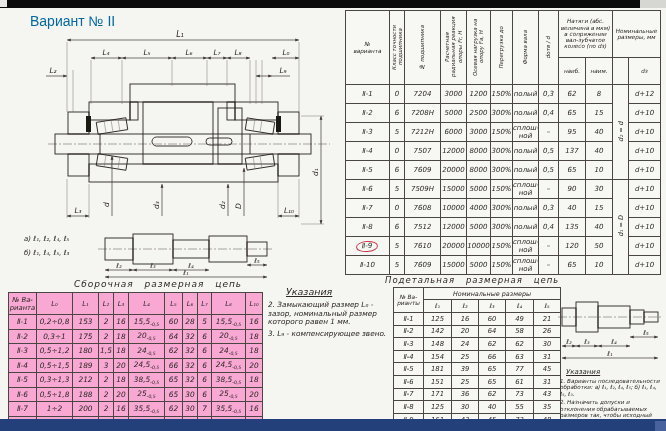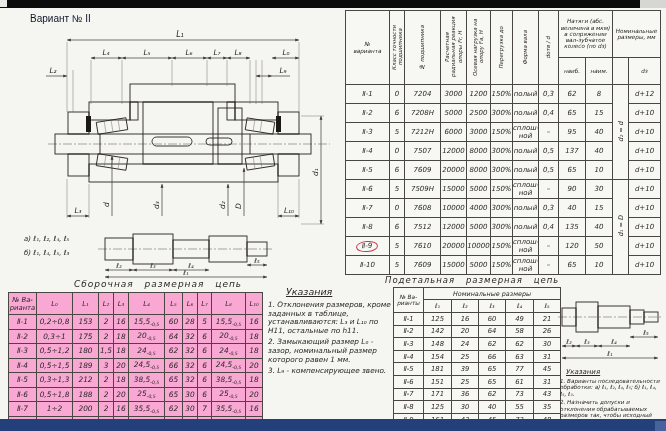--- a/index.html
+++ b/index.html
@@ -6,21 +6,21 @@
   #page{position:relative;width:666px;height:431px;background:#f5f5f1;overflow:hidden;
         font-family:"DejaVu Sans",sans-serif;color:#23211e;}
   
   .topbar{position:absolute;left:0;top:0;width:640px;height:8px;background:#0c0c0c;}
   .topbar-corner{position:absolute;left:0;top:0;width:7px;height:7px;background:#e9e9e6;}
   .topbar-right{position:absolute;left:640px;top:0;width:26px;height:8px;background:#d6d6d3;}
   .bottombar{position:absolute;left:0;top:419px;width:666px;height:12px;background:#24407a;}
   .bottombar-notch{position:absolute;left:655px;top:421px;width:11px;height:10px;background:#47629c;}
 
   .title{position:absolute;left:30px;top:13px;font-family:"Liberation Sans",sans-serif;
-         font-size:10px;color:#0f172a;}
+         font-size:14px;color:#0369a1;}
 
   
   table{border-collapse:collapse;table-layout:fixed;font-style:italic;color:#2a2724;}
   th,td{border:1px solid #4a4641;text-align:center;vertical-align:middle;padding:0;overflow:hidden;
         font-weight:normal;white-space:pre-line;}
   sub{font-size:4.6px;}
 
   
   #main-table{position:absolute;left:345px;top:10px;width:315px;font-size:7px;background:#f7f7f3;}
   #main-table th{font-size:5.7px;line-height:1.1;}
@@ -513,21 +513,20 @@
           <td>20</td>
           <td>5</td>
           <td>30<sub>-0,5</sub></td>
           <td>10</td>
         </tr>
       </tbody>
   </table>
 
   <div id="mid-instr">
     <div class="ihead">Указания</div>
-    <div class="item">1. Отклонения размеров, кроме заданных в таблице, устанавливаются: L₃ и L₁₀ по H11, остальные по h11.</div>
     <div class="item">2. Замыкающий размер L₀ - зазор, номинальный размер которого равен 1 мм.</div>
     <div class="item">3. L₉ - компенсирующее звено.</div>
   </div>
 
   <div class="hand-heading" style="left:385px;top:275px;font-size:8.5px;">Подетальная размерная цепь</div>
   <table id="detail-table">
     <colgroup>
       <col style="width:30px">
         <col style="width:28px">
         <col style="width:27px">

